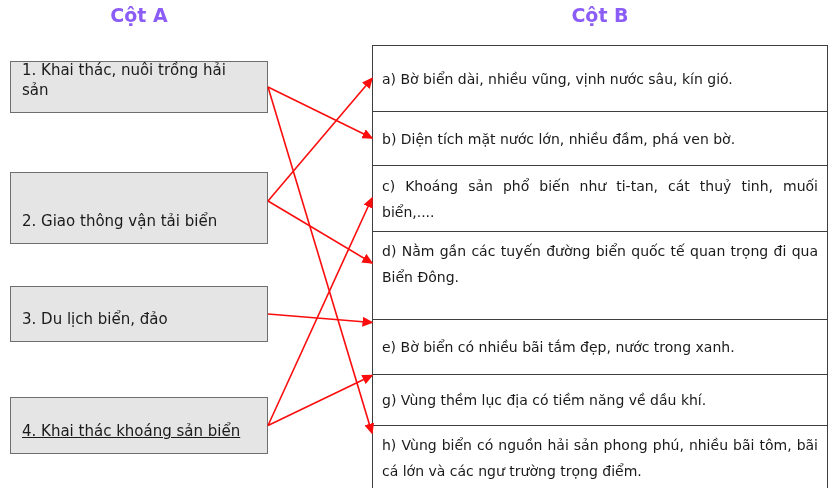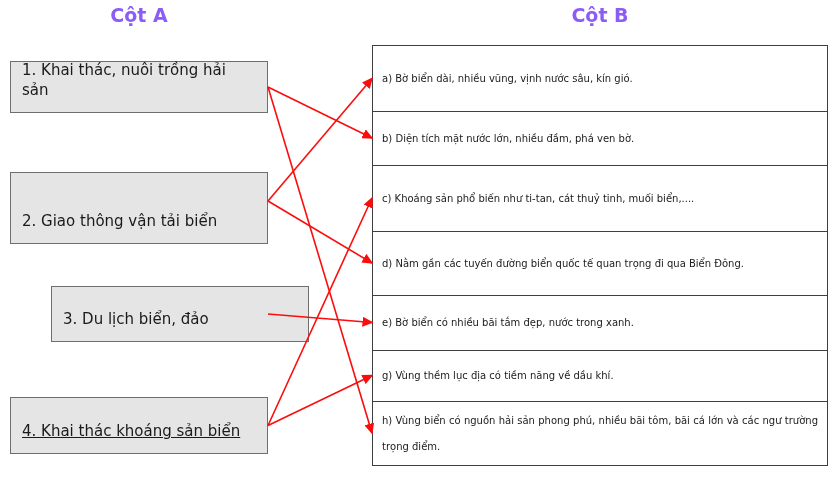--- a/index.html
+++ b/index.html
@@ -31,47 +31,47 @@
     border: 1.5px solid #6e6e6e;
     background: #e5e5e5;
     display: flex;
     align-items: flex-end;
     padding: 12px 11px;
     font-size: 15px;
     line-height: 20px;
   }
   #a-box-1 { top: 61px;  height: 52px; }
   #a-box-2 { top: 172px; height: 72px; }
-  #a-box-3 { top: 286px; height: 56px; margin-left: 41px; }
+  #a-box-3 { top: 286px; height: 56px; }
   #a-box-4 { top: 397px; height: 57px; text-decoration: underline; }
 
   #b-table {
     position: absolute;
     left: 372px;
     top: 45px;
     width: 456px;
     box-sizing: border-box;
     border: 1.5px solid #3f3f3f;
     background: #ffffff;
   }
   .b-row {
     box-sizing: border-box;
     display: flex;
     align-items: center;
     padding: 0 9px;
-    font-size: 10px;
+    font-size: 14px;
     line-height: 26px;
   }
   .b-row + .b-row { border-top: 1.3px solid #3f3f3f; }
   .b-row span { flex: 1; text-align: justify; }
   #b-row-a { height: 65px; }
   #b-row-b { height: 54px; justify-content: center; }
   #b-row-c { height: 66px; }
   #b-row-d { height: 64px; }
-  #b-row-e { height: 55px; }
+  #b-row-e { height: 55px; margin-top: 24px; }
   #b-row-g { height: 51px; }
   #b-row-h { height: 64px; }
 
   #arrow-layer {
     position: absolute;
     left: 0; top: 0;
     width: 834px; height: 488px;
     pointer-events: none;
   }
 </style>

